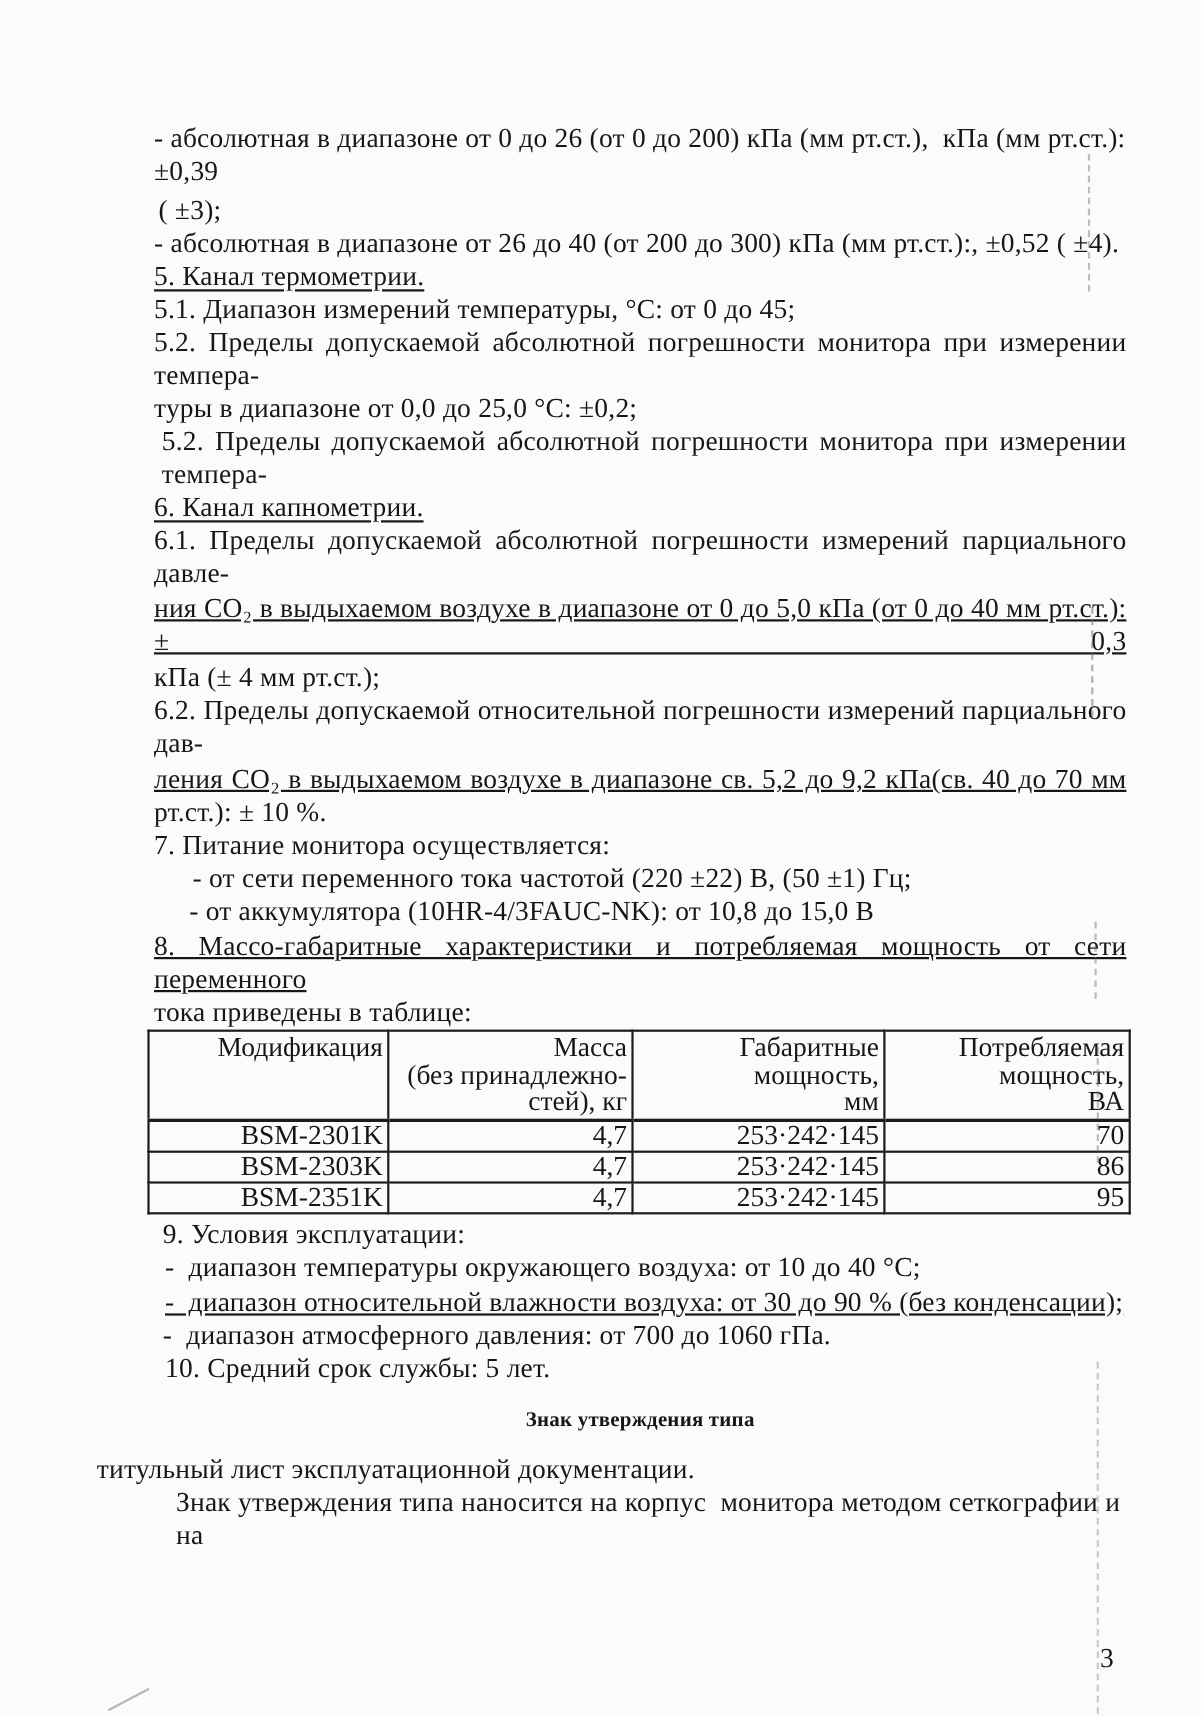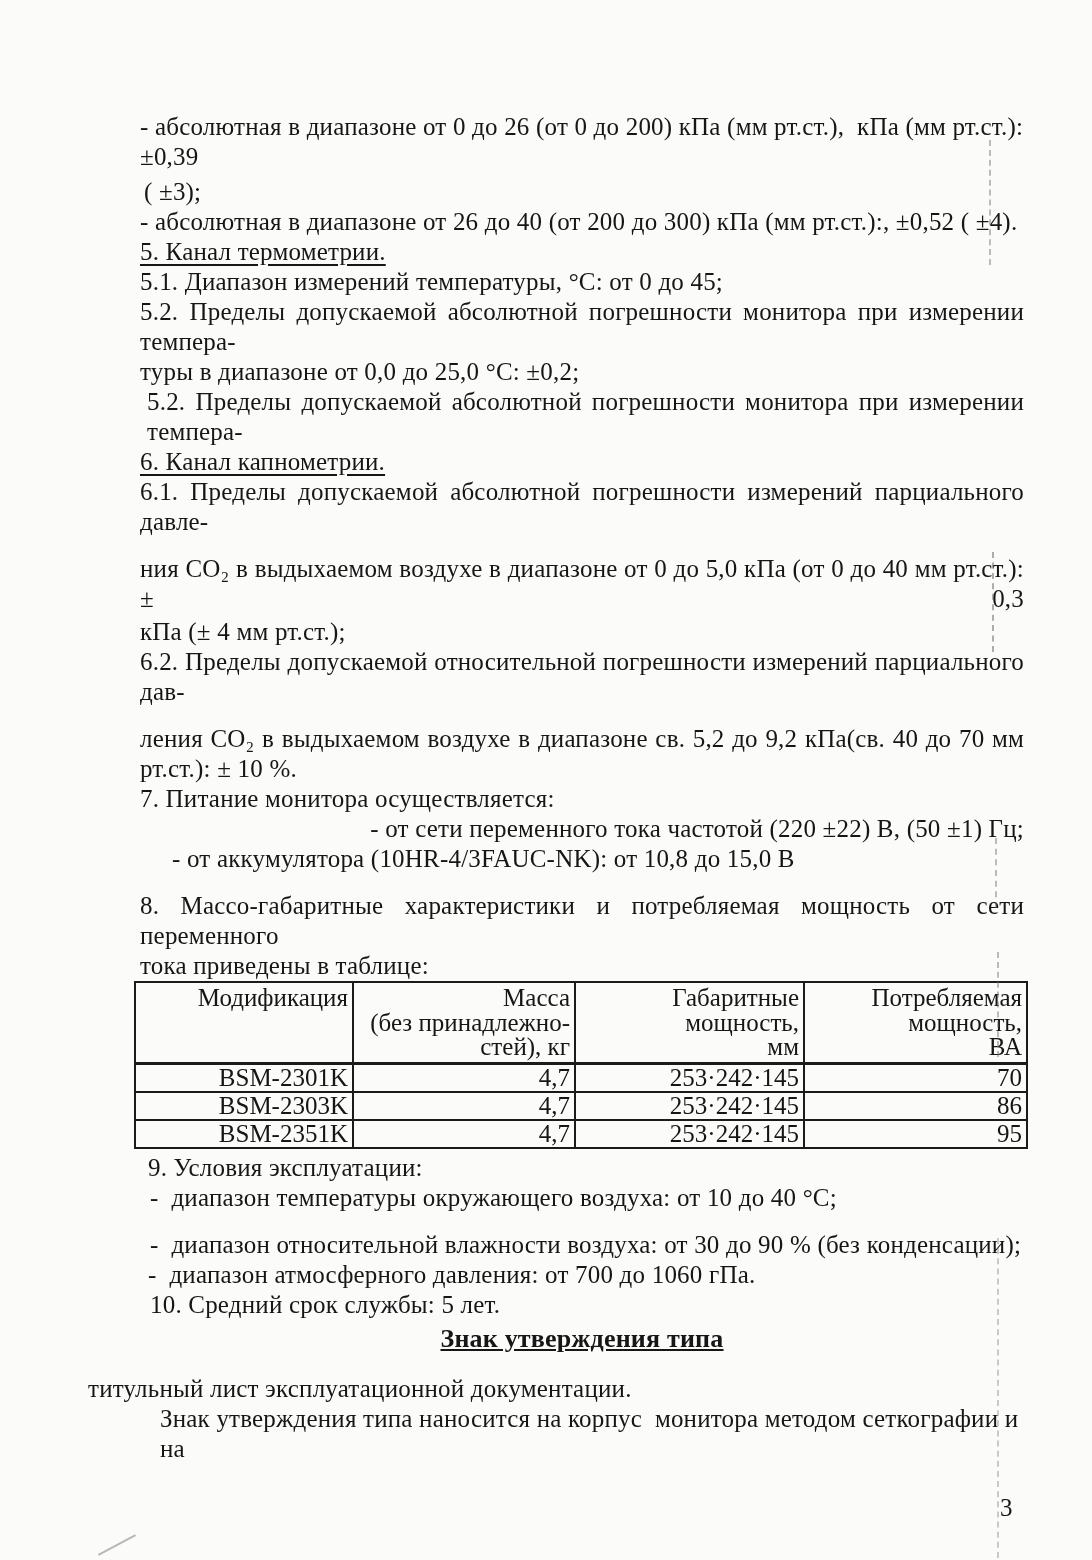--- a/index.html
+++ b/index.html
@@ -17,23 +17,23 @@
     width:884px;
   }
   .line{
     font-size:25px;
     line-height:30px;
     white-space:pre-wrap;
     letter-spacing:0.2px;
   }
   .j{ text-align:justify; text-align-last:justify; white-space:normal; }
   .u{ text-decoration:underline; text-underline-offset:4px; text-decoration-thickness:2px; }
-  .mt5{margin-top:5px;} .mt2{margin-top:17px;} .mt3{margin-top:3px;}
+  .mt5{margin-top:5px;} .mt2{margin-top:2px;text-decoration:underline;} .mt3{margin-top:3px;}
   .pad4{padding-left:4px;} .pad7{padding-left:7px;}
-  .pad35{padding-left:35px;text-align:right;} .pad32{padding-left:32px;}
+  .pad35{padding-left:35px;} .pad32{padding-left:32px;}
   .pad8{padding-left:8px;} .pad10{padding-left:10px;}
 
   table.spec{
     border-collapse:collapse;
     margin-left:-6px;
     margin-top:0px;
     width:892px;
     table-layout:fixed;
   }
   table.spec th, table.spec td{
@@ -51,26 +51,25 @@
     border-bottom-width:3px;
   }
   table.spec td{
     height:26px;
     line-height:25px;
   }
   col.c1{width:218px;} col.c2{width:222px;} col.c3{width:229px;} col.c4{width:223px;}
 
   .post{margin-top:4px;}
   .section-heading{
-    margin-top:4px;
-    font-size:26px;
+    margin-top:20px;
+    font-size:19px;
     font-weight:bold;
     text-align:center;
     letter-spacing:0.2px;
-    text-decoration:underline;
   }
   .closing{
     margin-left:-52px;
     width:934px;
     margin-top:20px;
   }
   .closing .l1{padding-left:72px;}
   .closing .l2{margin-top:10px;}
 
   .page-num{

